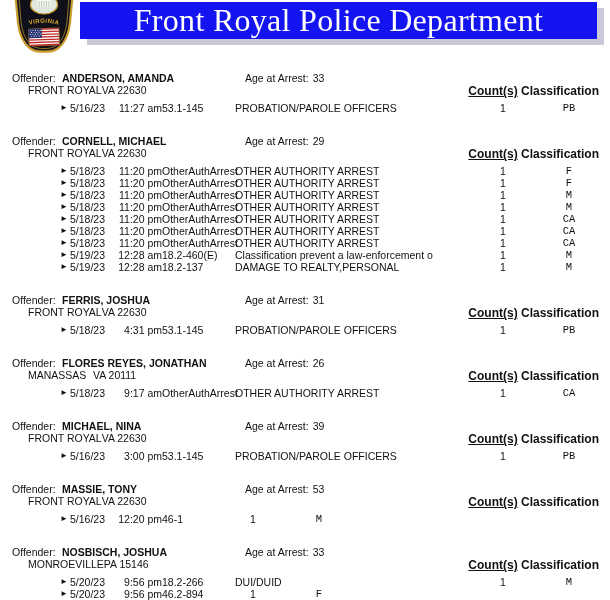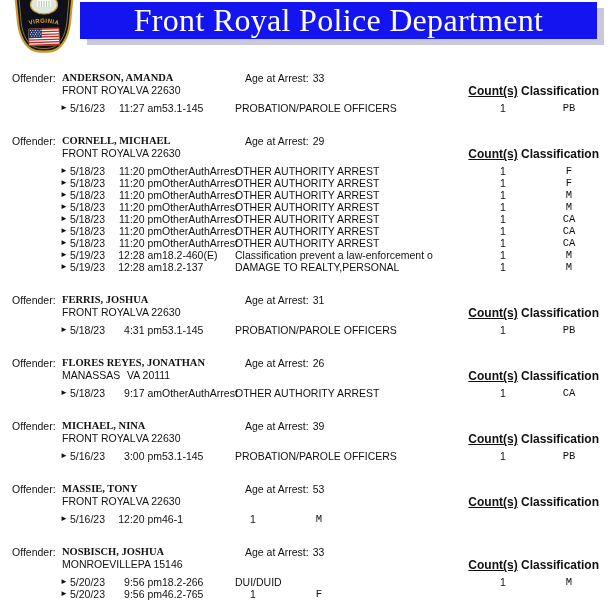--- a/index.html
+++ b/index.html
@@ -20,25 +20,25 @@
   }
   .badge { position:absolute; left:13px; top:0; width:62px; height:56px; z-index:2; }
 
   
   .offender-list { position:absolute; top:0; left:0; width:610px; }
   .offender-block { margin-bottom:21px; }
   .offender-block:first-child { margin-top:72px; }
 
   .line1 { display:flex; height:12px; line-height:12px; padding-left:12px; }
   .lbl-offender { width:50px; }
-  .name { width:183px; font-weight:bold;font-family:Liberation Serif, serif; }
+  .name { width:183px; font-weight:bold; }
   .age-label { }
   .age-value { margin-left:4px; }
 
-  .line2 { position:relative; display:flex; height:12px; line-height:12px; padding-left:62px; }
+  .line2 { position:relative; display:flex; height:12px; line-height:12px; padding-left:28px; }
   .city { min-width:65px; white-space:nowrap; }
   .statezip { white-space:nowrap; }
   .col-headers { position:absolute; left:468px; top:1px; display:flex; width:136px; font-weight:bold; font-size:12px; }
   .h-count { width:50px; text-align:center; text-decoration:underline; }
   .h-class { width:84px; text-align:center; }
 
   .charges { margin-top:6px; }
   .charge { display:flex; height:12px; line-height:12px; padding-left:60px; }
   .c-arrow { width:10px; font-size:8px; line-height:12px; }
   .c-date { width:44px; }
@@ -377,20 +377,20 @@
     <span class="c-code">18.2-266</span>
     <span class="c-desc">DUI/DUID</span>
     <span class="c-count">1</span>
     <span class="c-class">M</span>
   </div>
 
   <div class="charge">
     <span class="c-arrow">►</span>
     <span class="c-date">5/20/23</span>
     <span class="c-time">9:56 pm</span>
-    <span class="c-code">46.2-765</span>
+    <span class="c-code">46.2-894</span>
     <span class="c-count">1</span>
     <span class="c-class">F</span>
   </div>
 </div>
   </div>
 </div>
 </div>
 
 </body></html>

